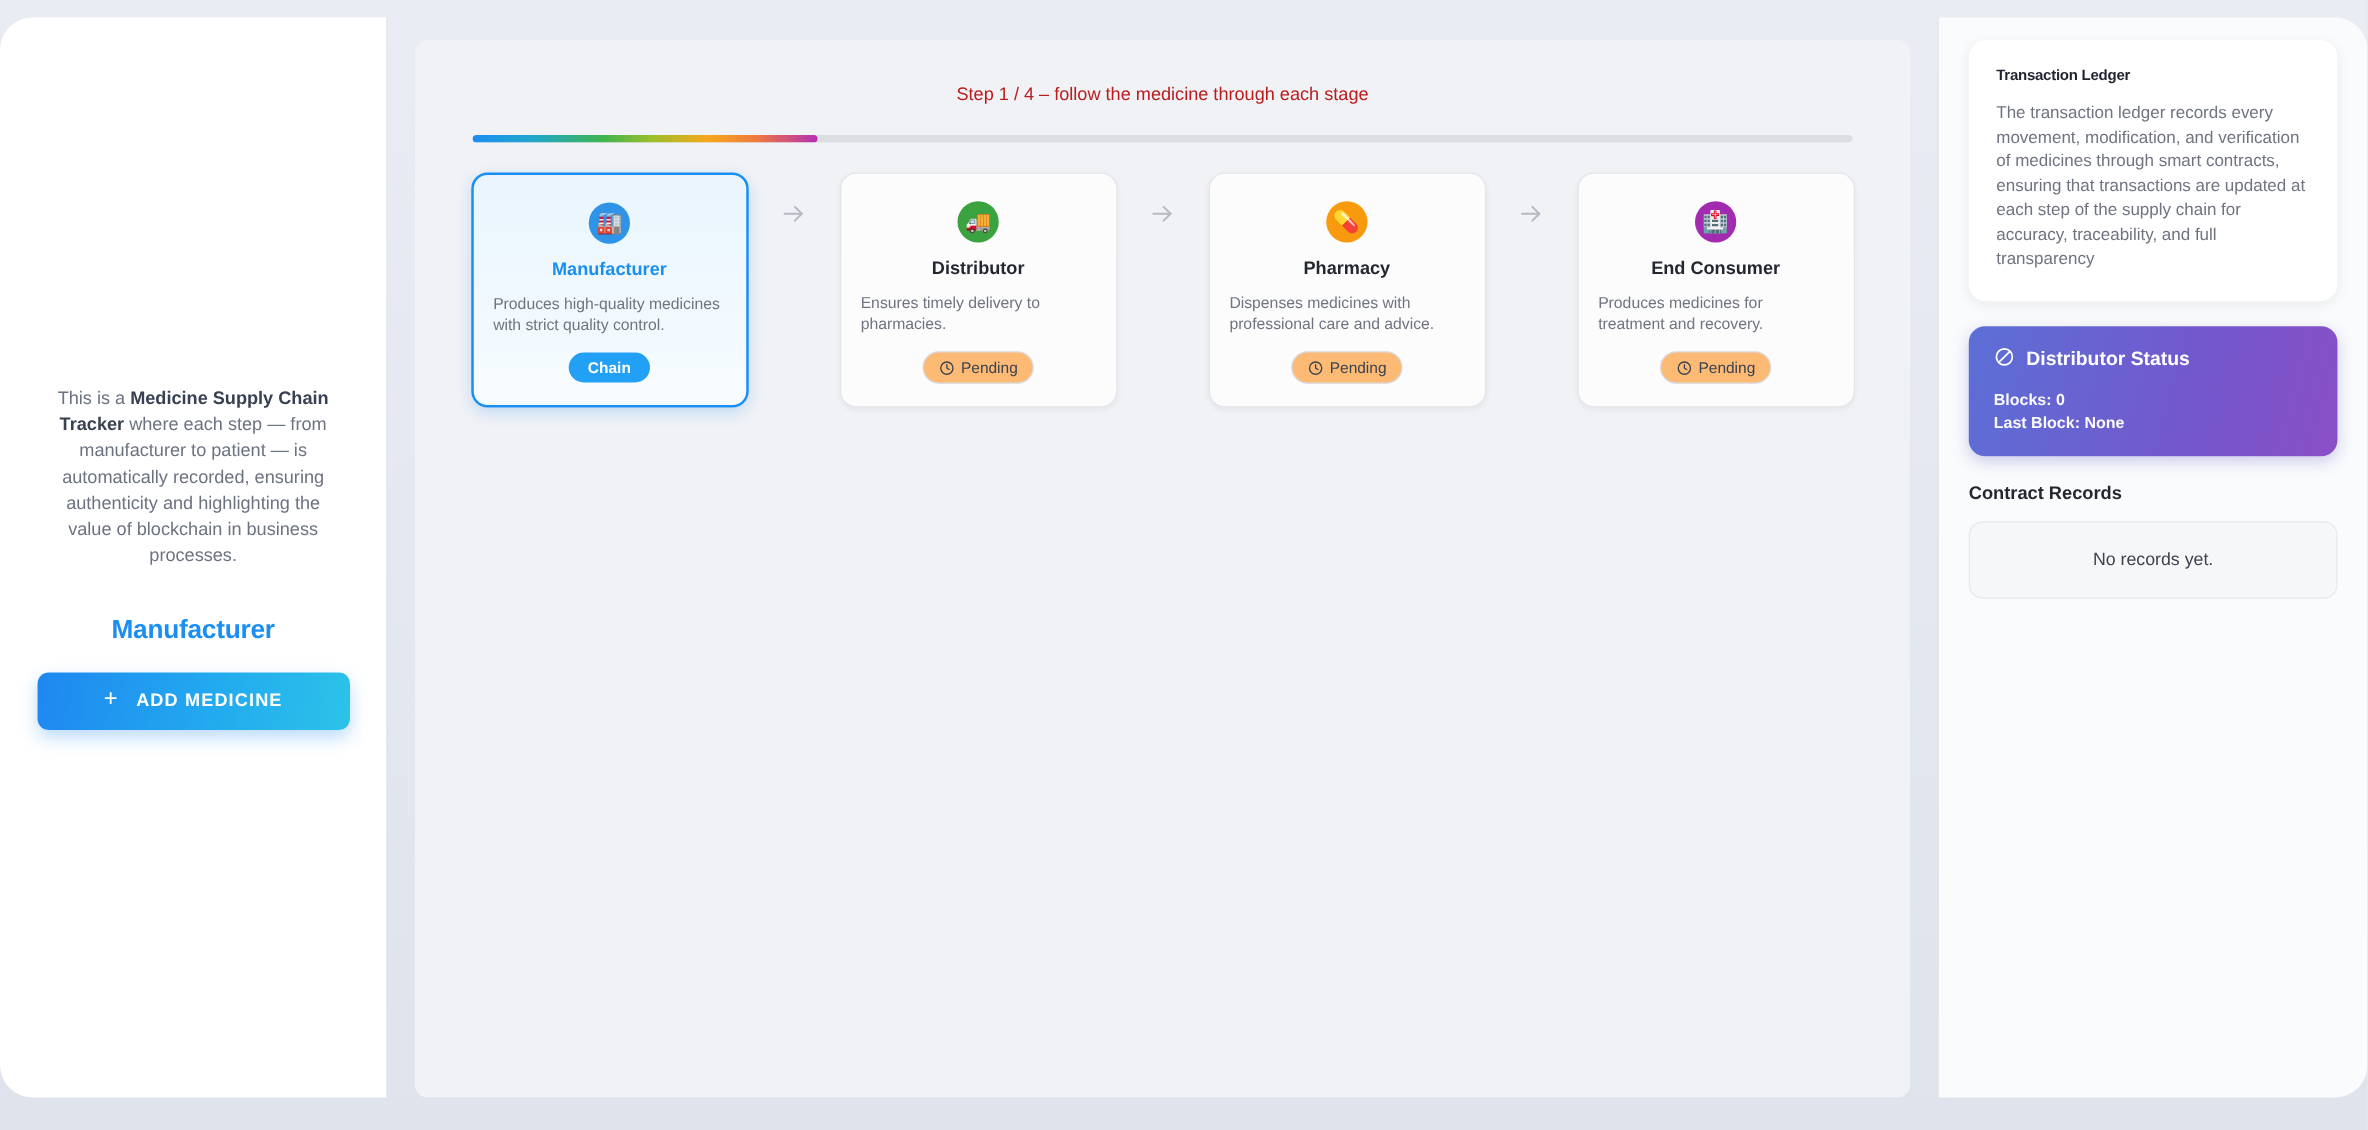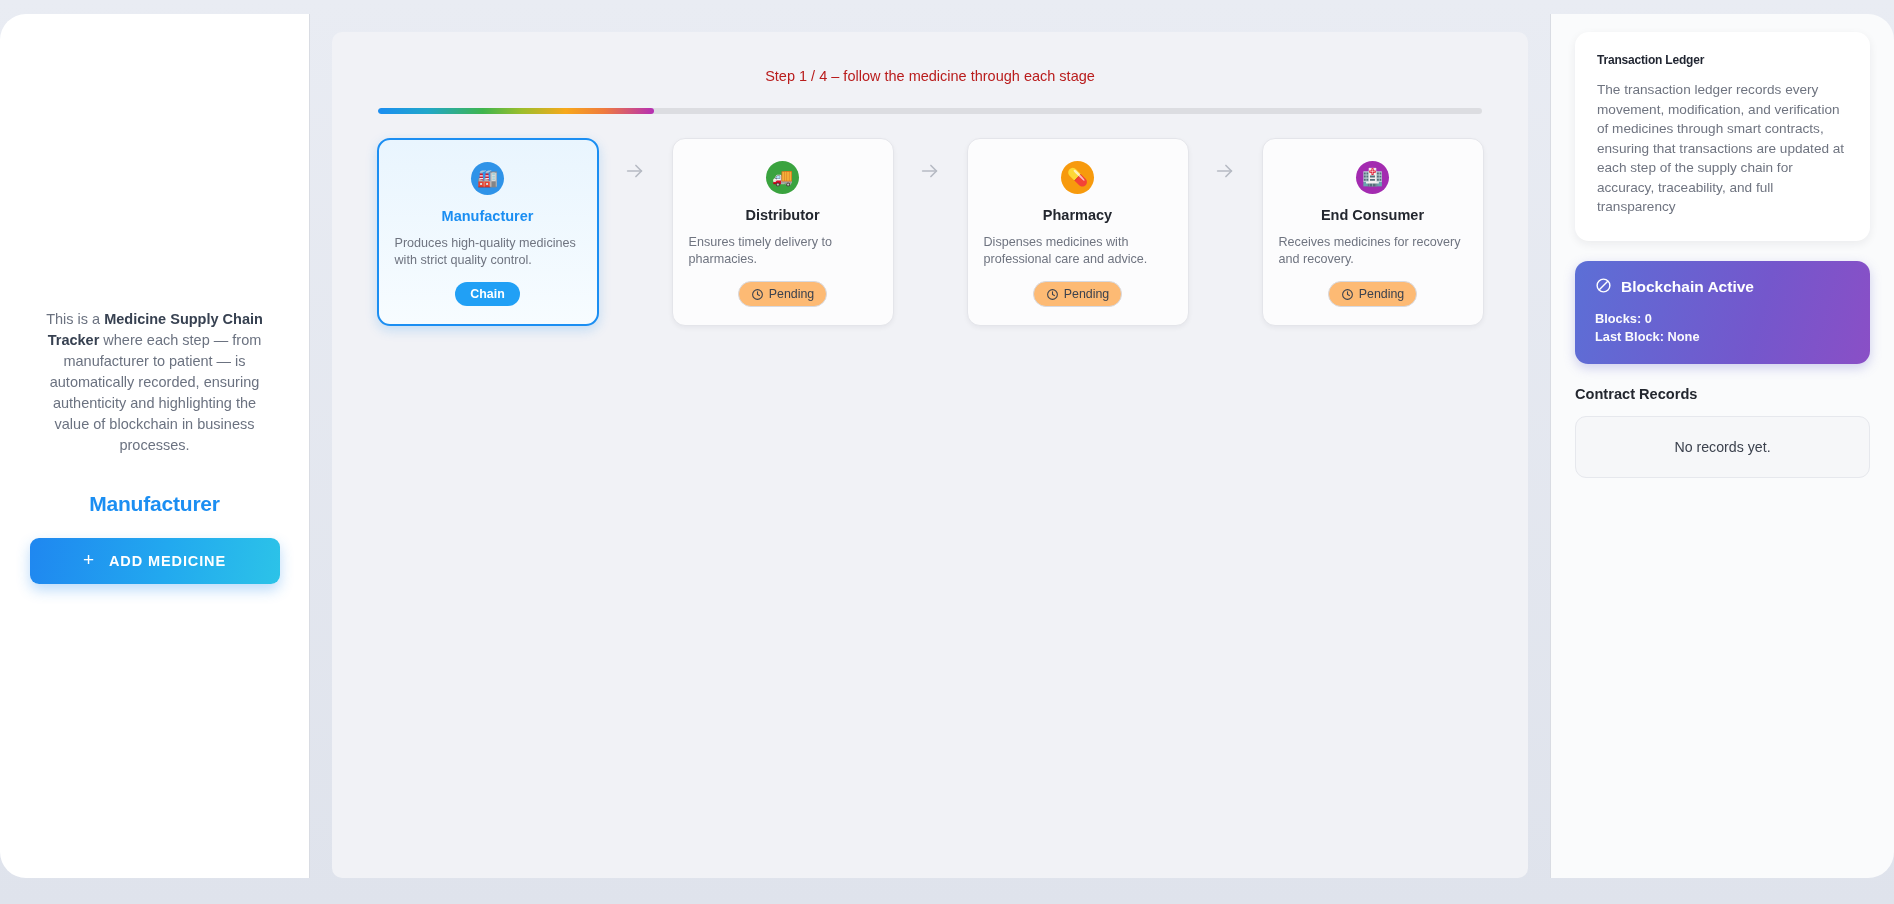--- a/index.html
+++ b/index.html
@@ -377,21 +377,21 @@
           </div>
           <div class="stage-arrow">
             <svg width="22" height="22" viewBox="0 0 24 24" fill="none" stroke="currentColor" stroke-width="1.8" stroke-linecap="round" stroke-linejoin="round">
               <line x1="4" y1="12" x2="19" y2="12"></line>
               <polyline points="13,6 19,12 13,18"></polyline>
             </svg>
           </div>
           <div class="stage-card">
             <div class="stage-icon-circle" style="background: rgb(163, 43, 176);">🏥</div>
             <div class="stage-name">End Consumer</div>
-            <div class="stage-desc">Receives medicines for recovery and recovery.</div>
+            <div class="stage-desc">Produces medicines for treatment and recovery.</div>
             <div class="stage-badge badge-pending">
               <span>
                 <svg class="clock-svg" width="13" height="13" viewBox="0 0 24 24" fill="none" stroke="#3c424e" stroke-width="2" stroke-linecap="round">
                   <circle cx="12" cy="12" r="9"></circle>
                   <polyline points="12,7 12,12 15.5,14"></polyline>
                 </svg>
               </span>
               <span>Pending</span>
             </div>
           </div>
@@ -408,21 +408,21 @@
     </section>
 
     <section class="blockchain-status-card">
       <div class="bc-status-head">
         <span>
           <svg width="17" height="17" viewBox="0 0 24 24" fill="none" stroke="#ffffff" stroke-width="2">
             <circle cx="12" cy="12" r="9"></circle>
             <line x1="6" y1="18" x2="18" y2="6"></line>
           </svg>
         </span>
-        <span>Blockchain Active</span>
+        <span>Distributor Status</span>
       </div>
       <div class="bc-status-line">Blocks: 0</div>
       <div class="bc-status-line">Last Block: None</div>
     </section>
 
     <h3 class="contract-records-title">Contract Records</h3>
 
     <div class="records-empty-box">
       <span>No records yet.</span>
     </div>

